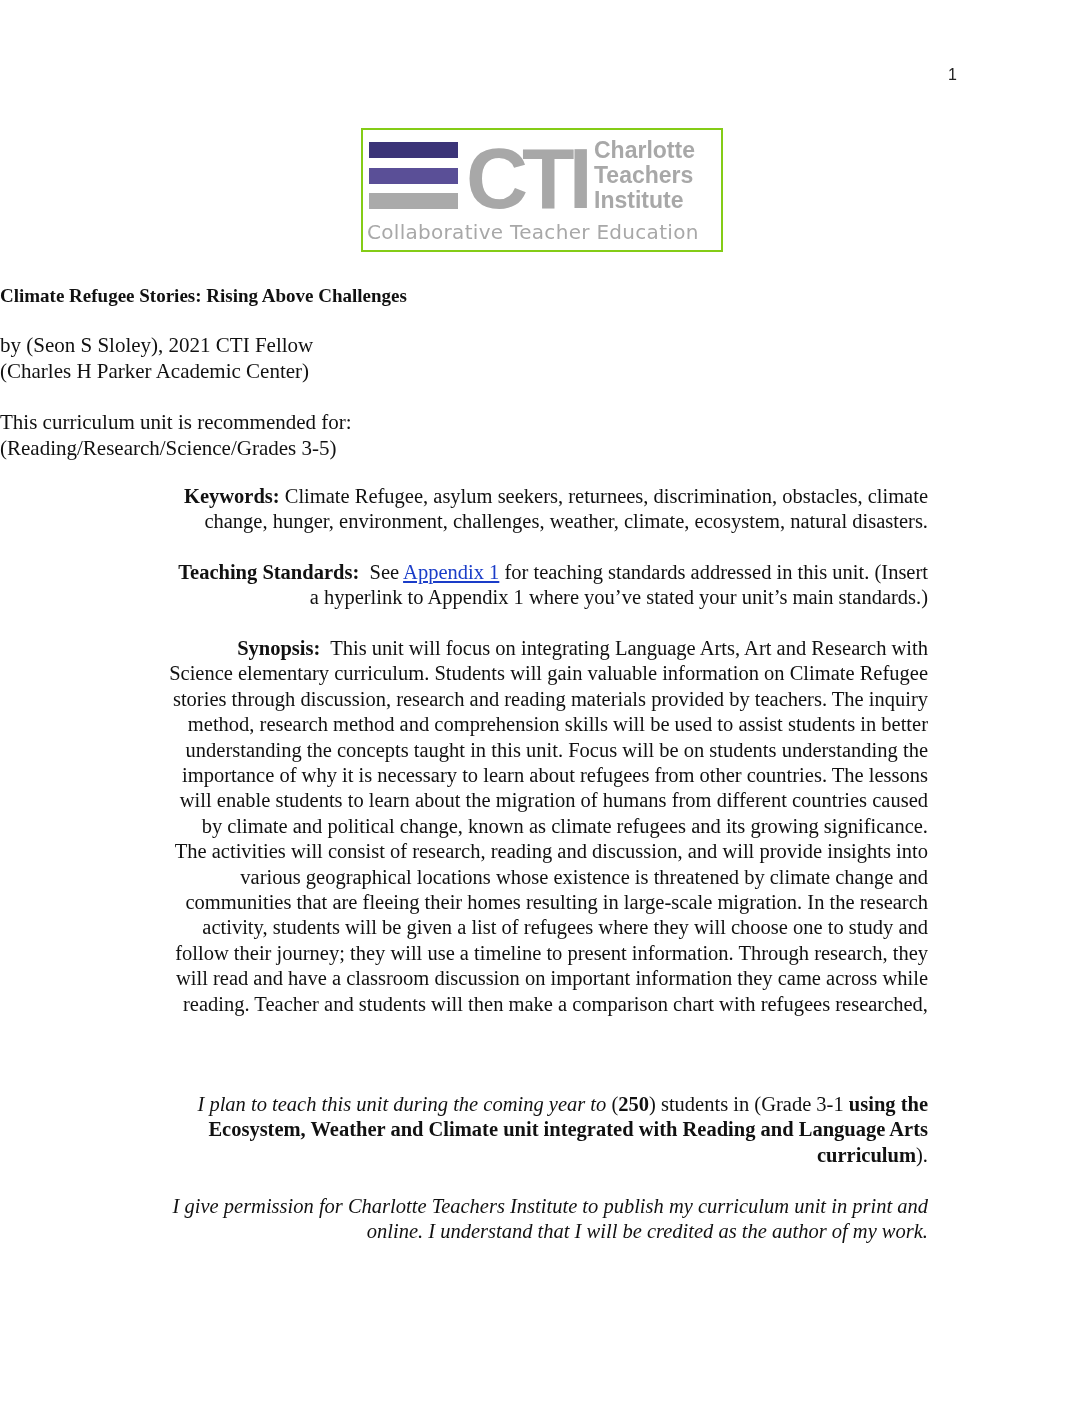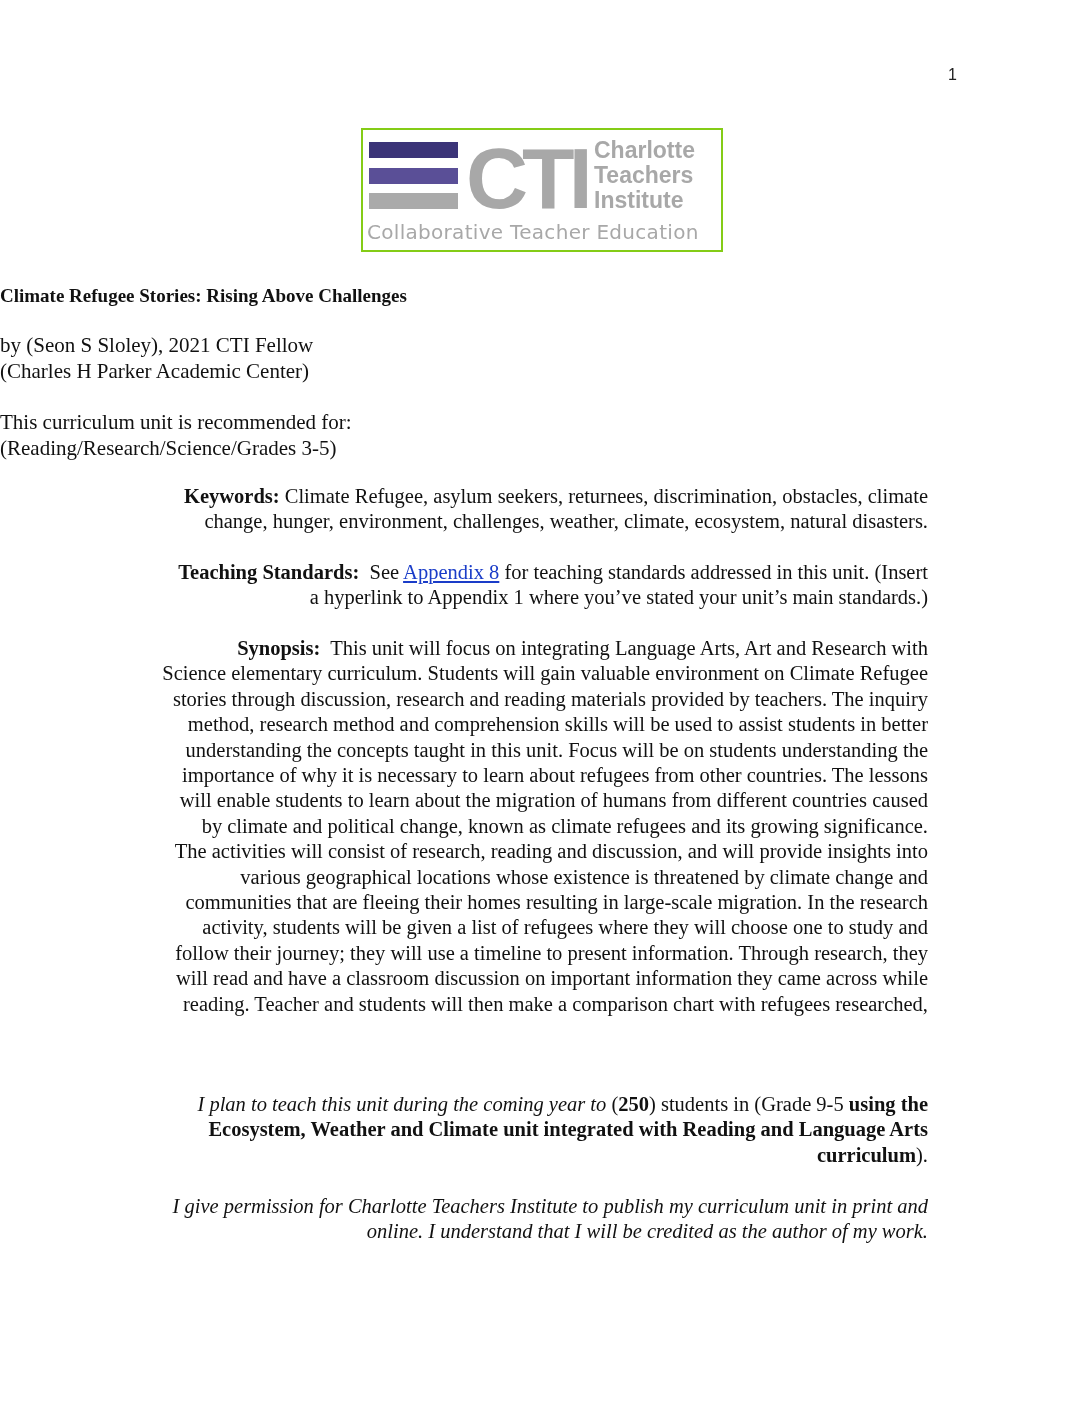--- a/index.html
+++ b/index.html
@@ -61,44 +61,44 @@
   <span class="line">This curriculum unit is recommended for:</span>
   <span class="line">(Reading/Research/Science/Grades 3-5)</span>
 </div>
 
 <div class="para p-keywords">
   <span class="line"><b>Keywords:</b><span> Climate Refugee, asylum seekers, returnees, discrimination, obstacles, climate</span></span>
   <span class="line">change, hunger, environment, challenges, weather, climate, ecosystem, natural disasters.</span>
 </div>
 
 <div class="para p-standards">
-  <span class="line"><b>Teaching Standards:</b><span style="white-space:pre">  See </span><a class="link" href="#">Appendix 8</a><span> for teaching standards addressed in this unit. (Insert</span></span>
+  <span class="line"><b>Teaching Standards:</b><span style="white-space:pre">  See </span><a class="link" href="#">Appendix 1</a><span> for teaching standards addressed in this unit. (Insert</span></span>
   <span class="line">a hyperlink to Appendix 1 where you’ve stated your unit’s main standards.)</span>
 </div>
 
 <div class="para p-synopsis">
   <span class="line"><b>Synopsis:</b><span style="white-space:pre">  This unit will focus on integrating Language Arts, Art and Research with</span></span>
-  <span class="line">Science elementary curriculum. Students will gain valuable environment on Climate Refugee</span>
+  <span class="line">Science elementary curriculum. Students will gain valuable information on Climate Refugee</span>
   <span class="line">stories through discussion, research and reading materials provided by teachers. The inquiry</span>
   <span class="line">method, research method and comprehension skills will be used to assist students in better</span>
   <span class="line">understanding the concepts taught in this unit. Focus will be on students understanding the</span>
   <span class="line">importance of why it is necessary to learn about refugees from other countries. The lessons</span>
   <span class="line">will enable students to learn about the migration of humans from different countries caused</span>
   <span class="line">by climate and political change, known as climate refugees and its growing significance.</span>
   <span class="line">The activities will consist of research, reading and discussion, and will provide insights into</span>
   <span class="line">various geographical locations whose existence is threatened by climate change and</span>
   <span class="line">communities that are fleeing their homes resulting in large-scale migration. In the research</span>
   <span class="line">activity, students will be given a list of refugees where they will choose one to study and</span>
   <span class="line">follow their journey; they will use a timeline to present information. Through research, they</span>
   <span class="line">will read and have a classroom discussion on important information they came across while</span>
   <span class="line">reading. Teacher and students will then make a comparison chart with refugees researched,</span>
 </div>
 
 <div class="para p-plan">
-  <span class="line"><i>I plan to teach this unit during the coming year to </i><span>(</span><b>250</b><span style="white-space:pre">) students in (Grade 9-5 </span><b>using the</b></span>
+  <span class="line"><i>I plan to teach this unit during the coming year to </i><span>(</span><b>250</b><span style="white-space:pre">) students in (Grade 3-1 </span><b>using the</b></span>
   <span class="line"><b>Ecosystem, Weather and Climate unit integrated with Reading and Language Arts</b></span>
   <span class="line"><b>curriculum</b><span>).</span></span>
 </div>
 
 <div class="para p-permission">
   <span class="line">I give permission for Charlotte Teachers Institute to publish my curriculum unit in print and</span>
   <span class="line">online. I understand that I will be credited as the author of my work.</span>
 </div>
 
 </body></html>

